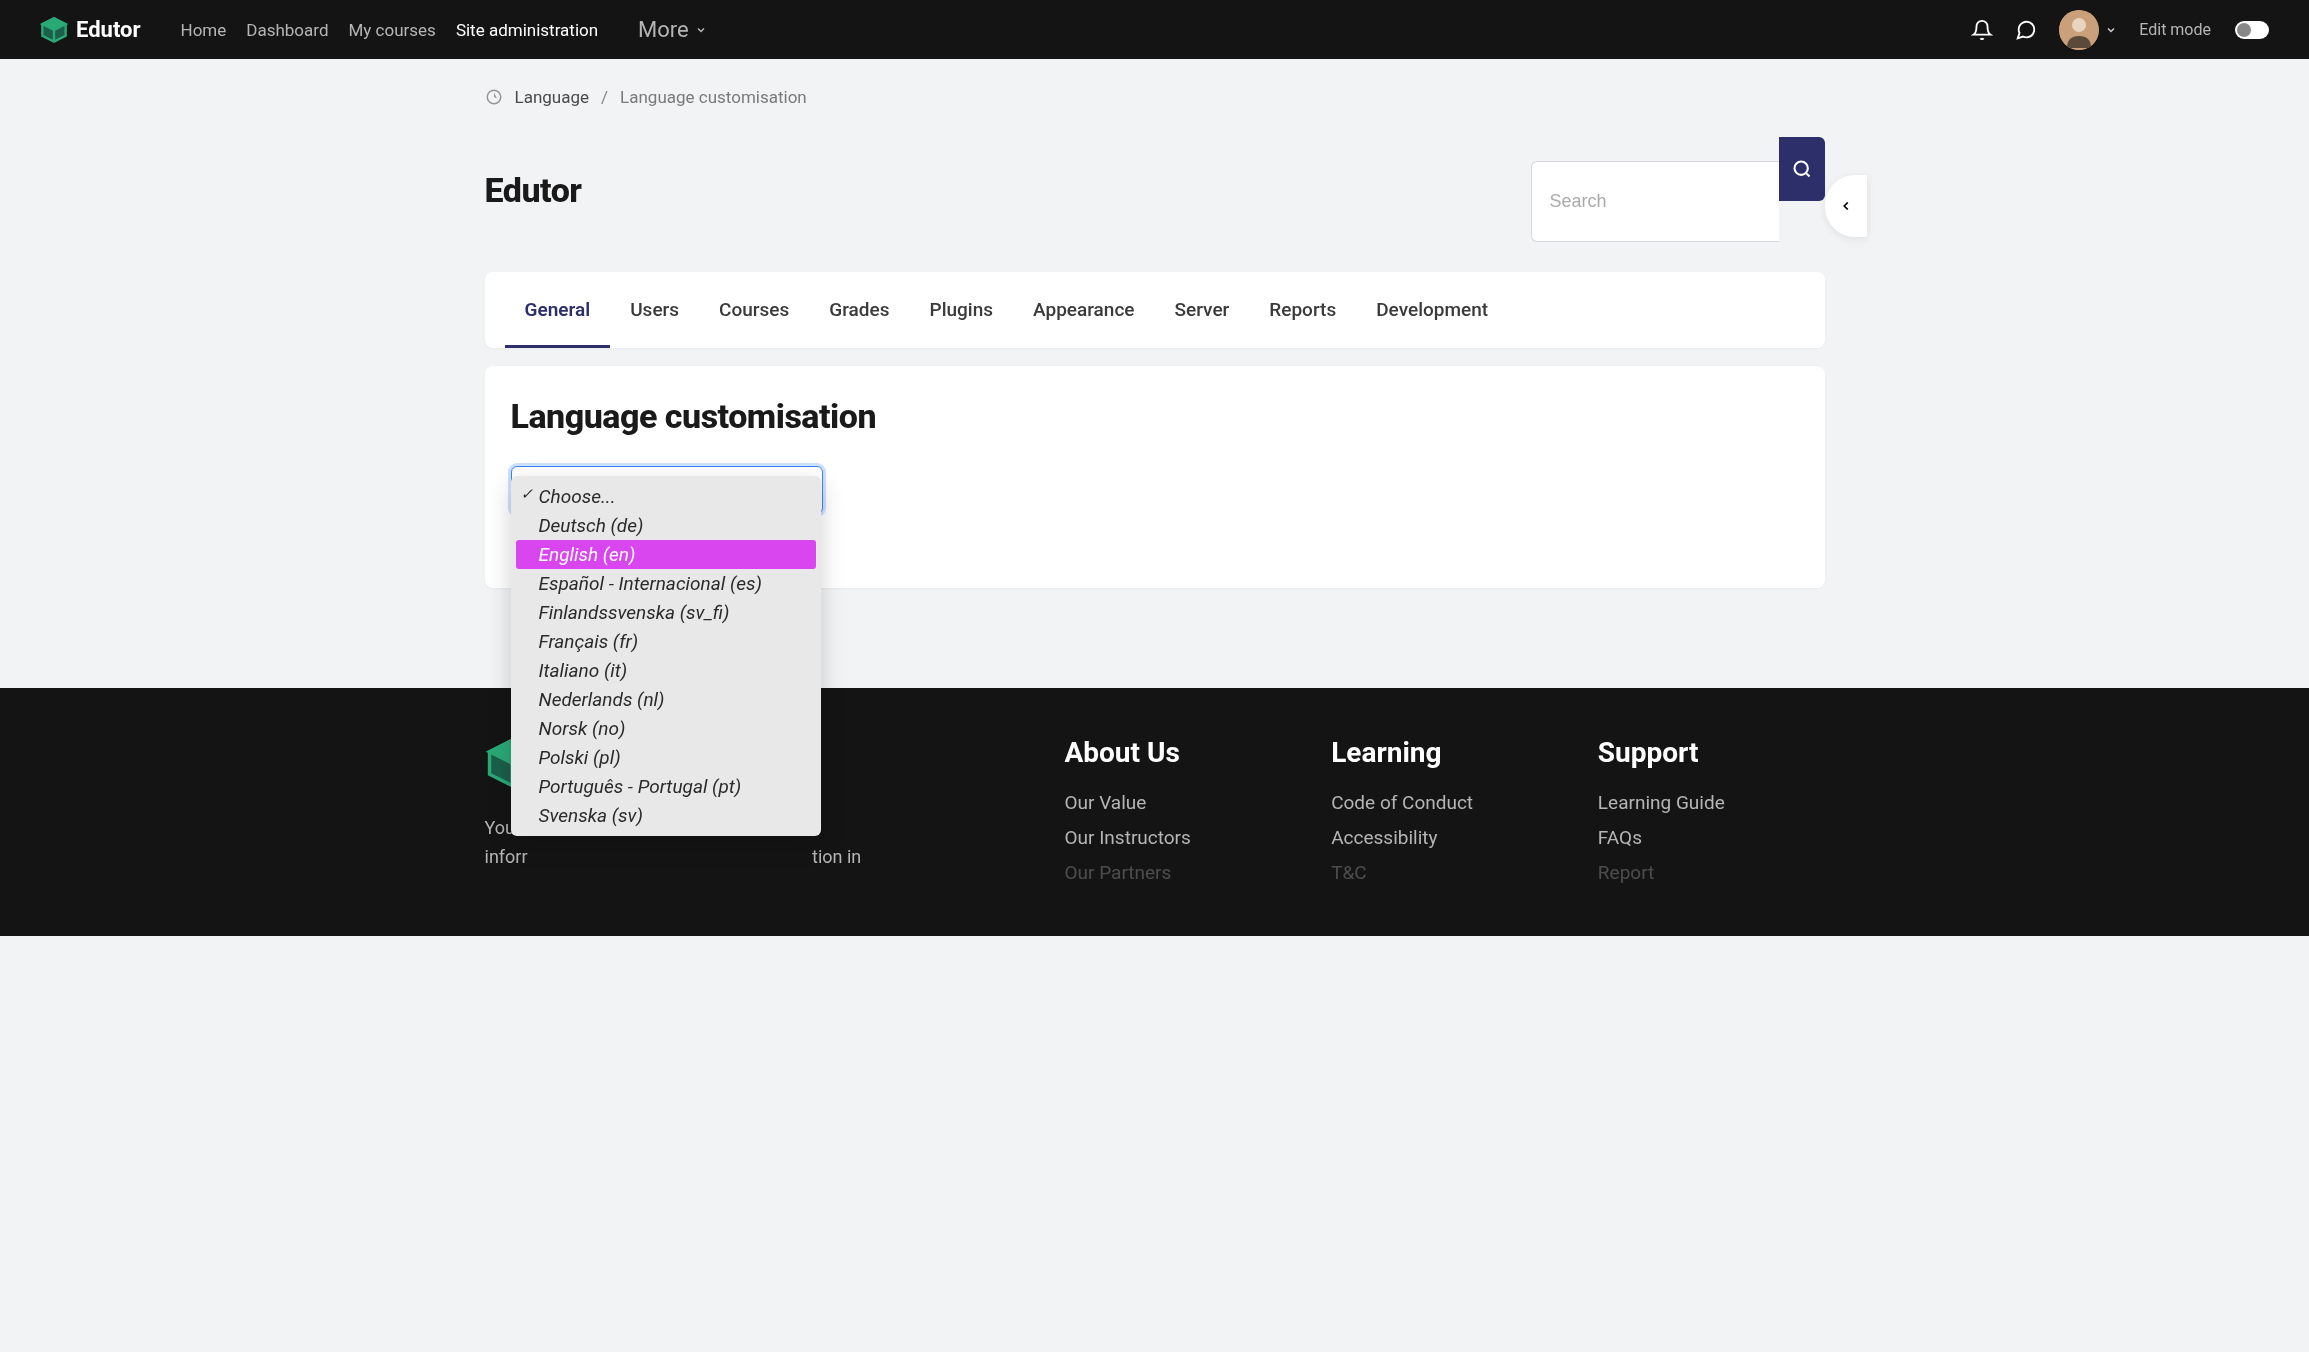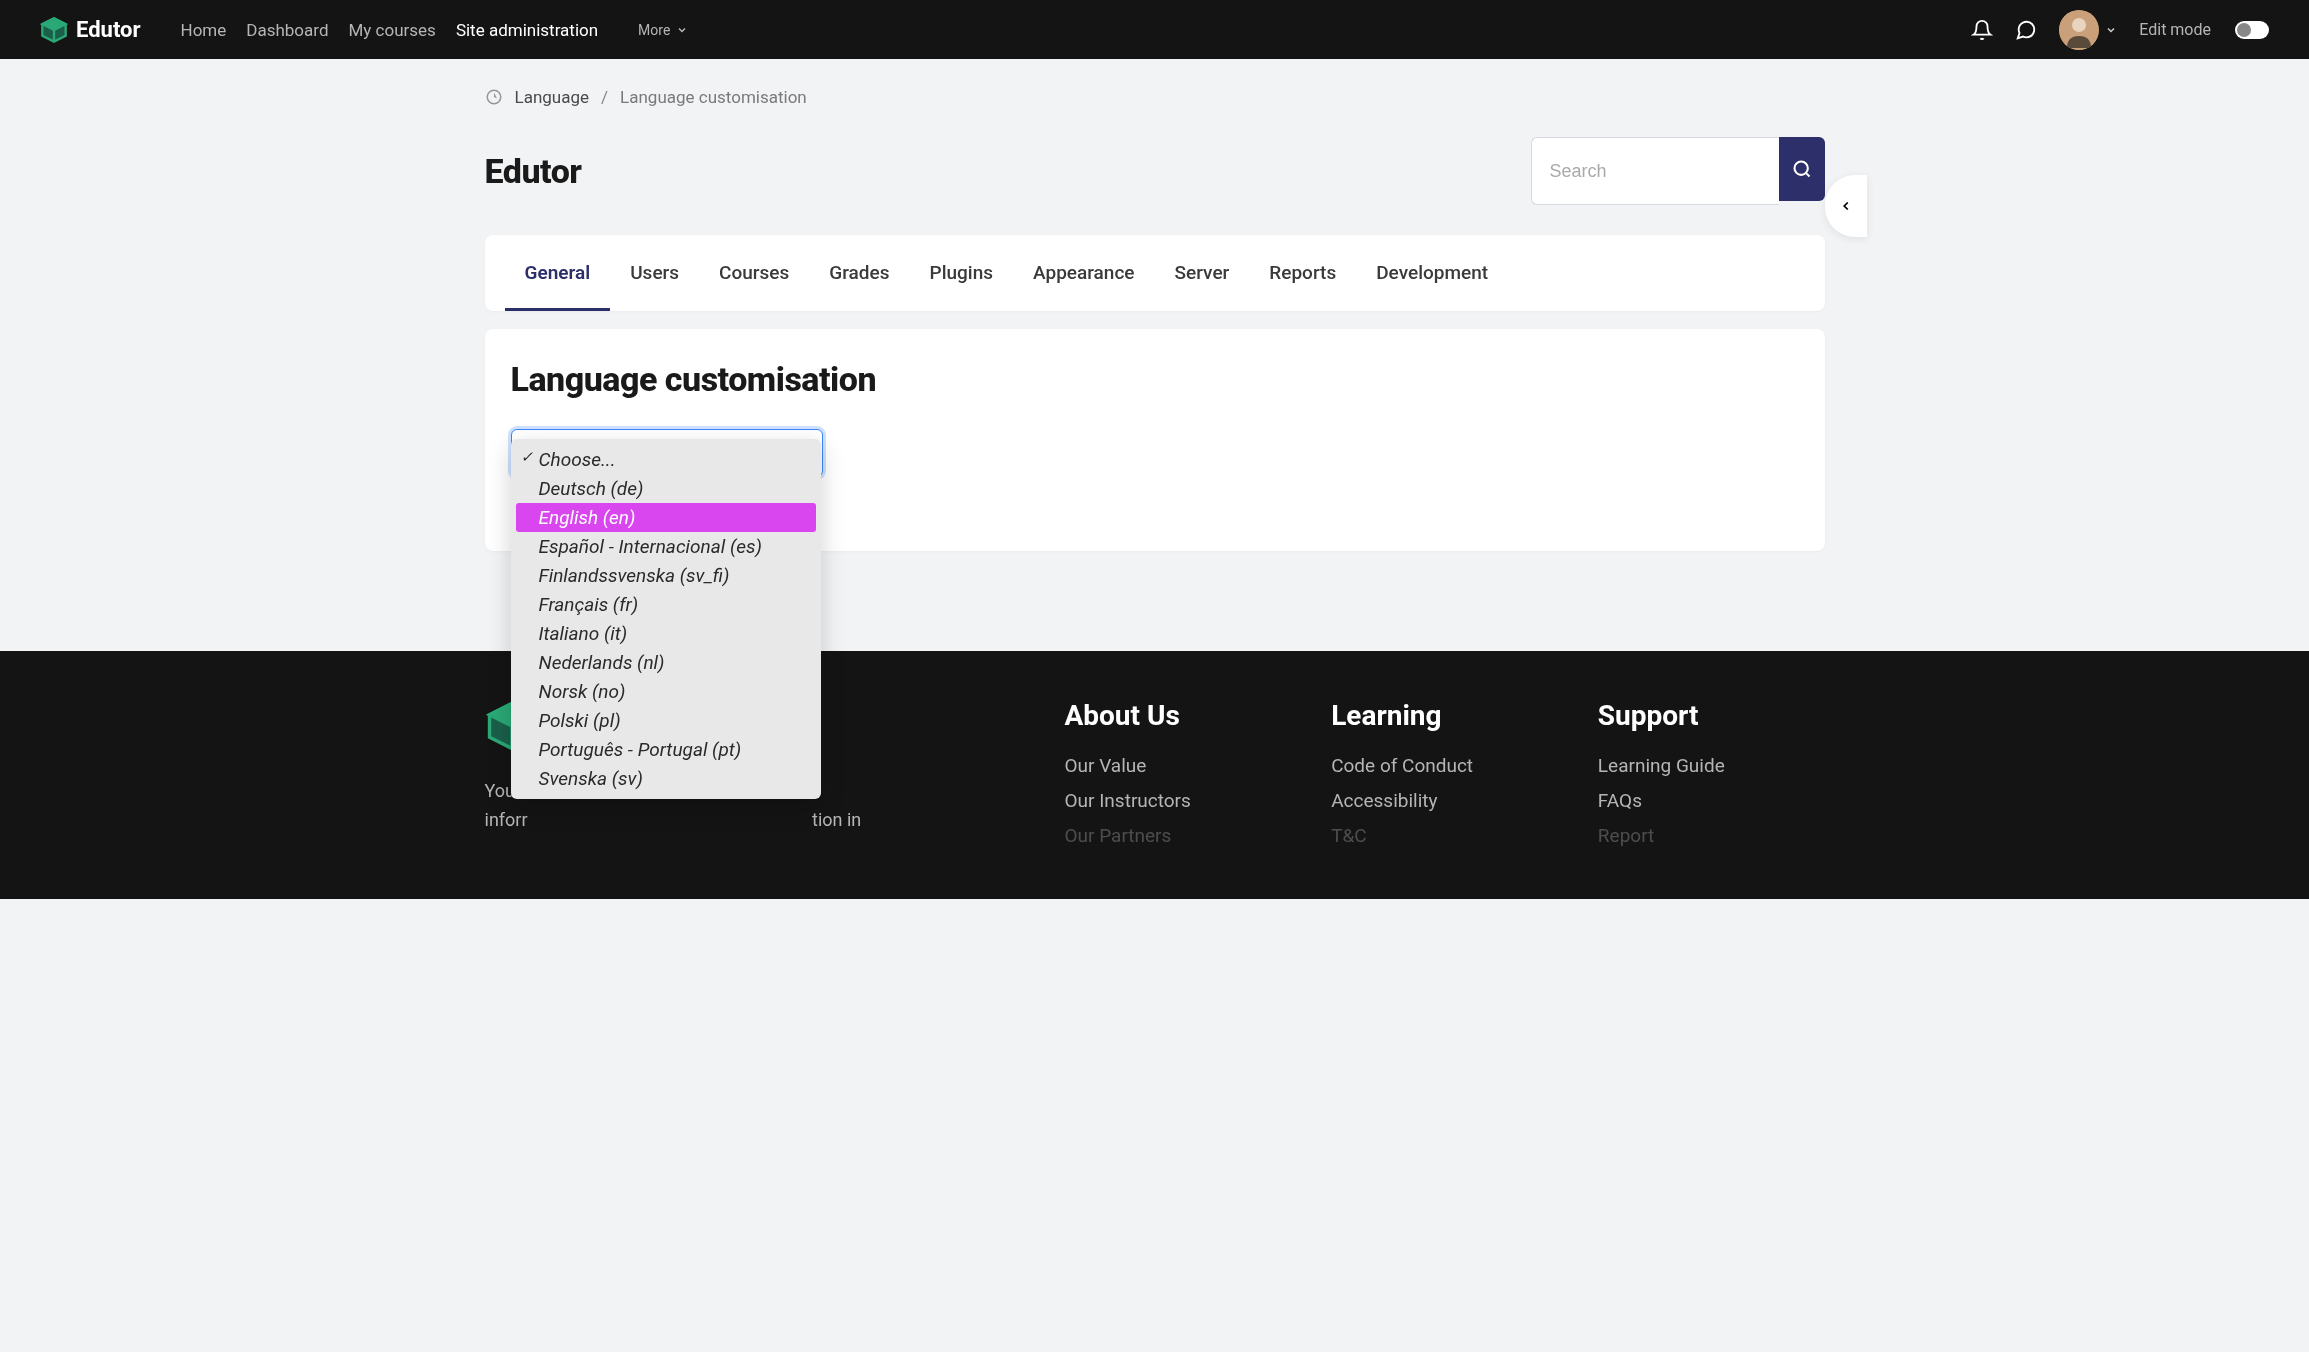--- a/index.html
+++ b/index.html
@@ -6,21 +6,21 @@
   body { font-family: -apple-system, BlinkMacSystemFont, "Segoe UI", Roboto, sans-serif; background: #f2f3f5; color: #1a1a1a; }
   
   
   .navbar { background: #141414; height: 59px; display: flex; align-items: center; padding: 0 40px; }
   .brand { display: flex; align-items: center; gap: 8px; margin-right: 40px; }
   .brand-logo { width: 28px; height: 28px; }
   .brand-text { color: #fff; font-weight: 700; font-size: 22px; }
   .nav-links { display: flex; gap: 20px; }
   .nav-link { color: #b5b5b5; font-size: 17px; cursor: pointer; }
   .nav-link.active { color: #fff; }
-  .nav-more { display: flex; align-items: center; gap: 6px; color: #b5b5b5; font-size: 14px; cursor: pointer; margin-left: 40px; }
+  .nav-more { display: flex; align-items: center; gap: 6px; color: #b5b5b5; font-size: 22px; cursor: pointer; margin-left: 40px; }
   .nav-right { margin-left: auto; display: flex; align-items: center; gap: 22px; }
   .nav-icon { color: #fff; width: 22px; height: 22px; cursor: pointer; }
   .avatar { width: 40px; height: 40px; border-radius: 50%; background: linear-gradient(135deg,#d4a574,#8b6f47); display: flex; align-items: center; justify-content: center; overflow: hidden; }
   .avatar svg { width: 40px; height: 40px; }
   .avatar-wrap { display: flex; align-items: center; gap: 6px; cursor: pointer; }
   .edit-mode { display: flex; align-items: center; gap: 24px; color: #b5b5b5; font-size: 16px; }
   .toggle { width: 34px; height: 18px; background: #fff; border-radius: 10px; position: relative; cursor: pointer; }
   .toggle-knob { width: 14px; height: 14px; background: #888; border-radius: 50%; position: absolute; top: 2px; left: 2px; }
 
   
@@ -30,21 +30,21 @@
   .breadcrumb { display: flex; align-items: center; gap: 12px; padding: 28px 0 0 0; color: #5a5a5a; font-size: 17px; }
   .breadcrumb-icon { width: 18px; height: 18px; opacity: 0.6; }
   .breadcrumb a { color: #4a4a4a; text-decoration: none; }
   .breadcrumb-sep { color: #888; }
   .breadcrumb-current { color: #7a7a7a; }
   
   
   .page-header { display: flex; align-items: center; justify-content: space-between; padding: 30px 0 30px 0; }
   .page-title { font-size: 34px; font-weight: 800; color: #1a1a1a; letter-spacing: -0.5px; }
   .search-wrap { display: flex; }
-  .search-input { width: 248px; height: 68px; border: 1px solid #d8d8e0; border-right: none; border-radius: 6px 0 0 6px; padding: 0 18px; font-size: 18px; color: #888; outline: none; }
+  .search-input { width: 248px; height: 81px; border: 1px solid #d8d8e0; border-right: none; border-radius: 6px 0 0 6px; padding: 0 18px; font-size: 18px; color: #888; outline: none; margin-top: 24px; }
   .search-input::placeholder { color: #aaa; }
   .search-btn { width: 46px; height: 64px; background: #2d2f6b; border: none; border-radius: 0 6px 6px 0; display: flex; align-items: center; justify-content: center; cursor: pointer; }
   .search-btn svg { width: 20px; height: 20px; color: #fff; }
   
   
   .drawer-toggle { position: absolute; right: -22px; top: 116px; width: 42px; height: 62px; background: #fff; border-radius: 30px 0 0 30px; display: flex; align-items: center; justify-content: center; cursor: pointer; box-shadow: 0 2px 8px rgba(0,0,0,0.08); }
   .drawer-toggle svg { width: 14px; height: 14px; }
   
   
   .tabs-card { background: #fff; border-radius: 8px; display: flex; gap: 0; padding: 0 20px; box-shadow: 0 1px 3px rgba(0,0,0,0.04); }

